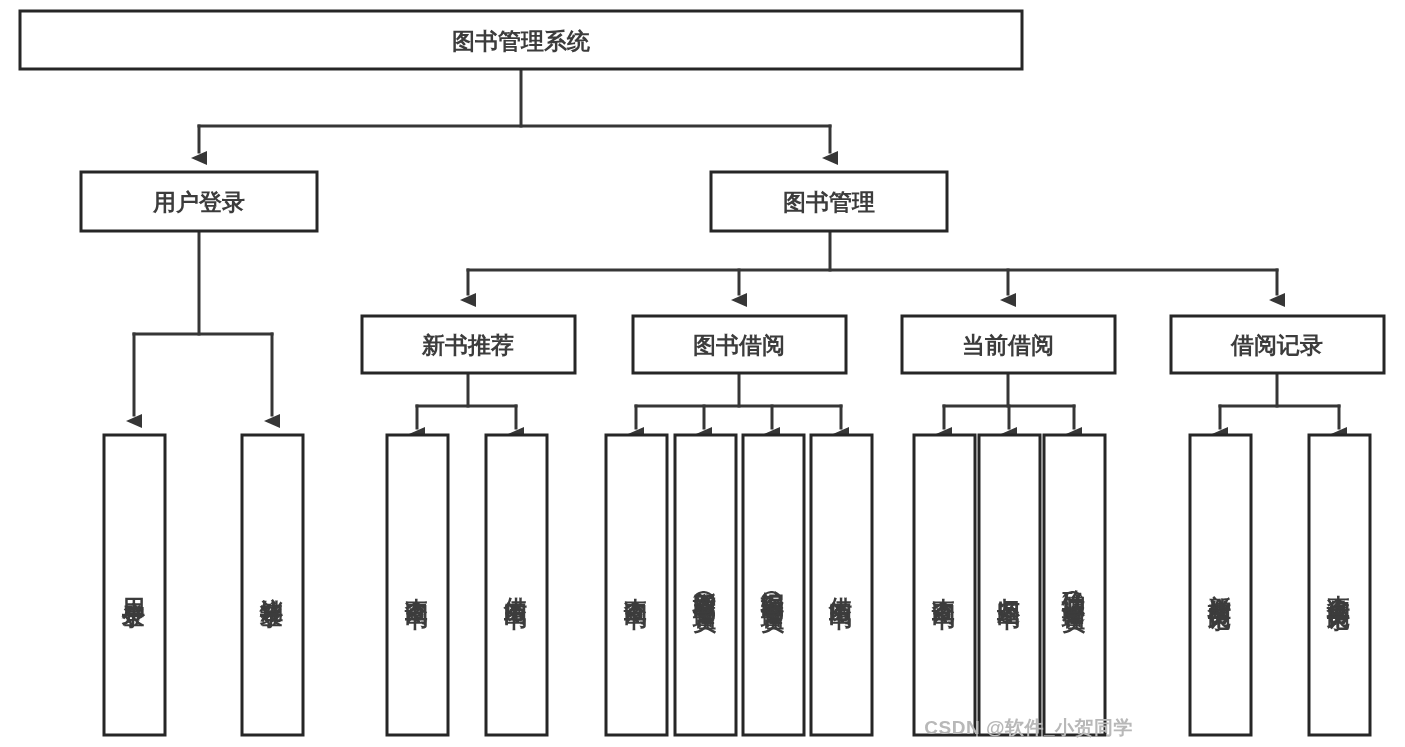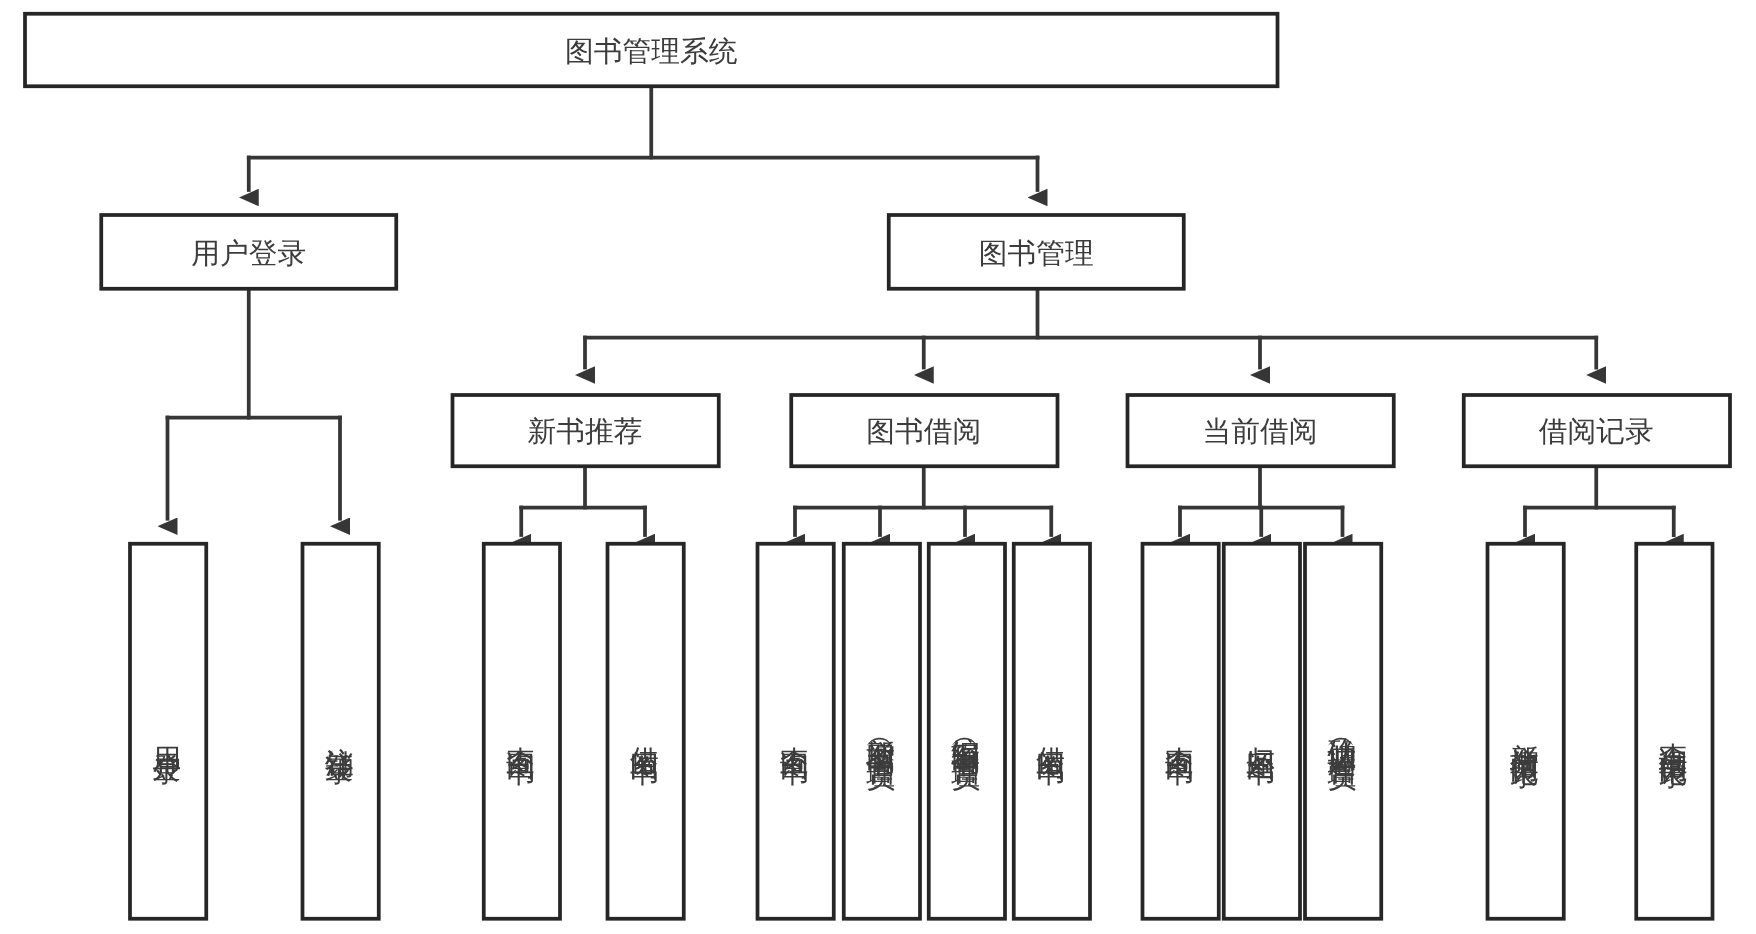--- a/index.html
+++ b/index.html
@@ -11,20 +11,21 @@
     width: 1405px;
     height: 747px;
     font-family: "Liberation Sans", "DejaVu Sans", sans-serif;
     overflow: hidden;
   }
   #diagram-root {
     position: relative;
     width: 1145px;
     height: 747px;
     background: #ffffff;
+    font-weight: bold;
   }
   svg#flow {
     position: absolute;
     left: 0;
     top: 0;
     width: 1405px;
     height: 747px;
     display: block;
   }
   .node-rect {
@@ -235,14 +236,15 @@
       <text class="node-label-v" x="1220" y="585">新增借阅记录</text>
     </g>
 
     <g>
       <rect class="node-rect" x="1309" y="435" width="61" height="300"></rect>
       <text class="node-label-v" x="1339" y="585">查询借阅记录</text>
     </g>
 
   </svg>
 
+  <div class="watermark">CSDN @软件_小贺同学</div>
 
 </div>
 
 </body></html>

